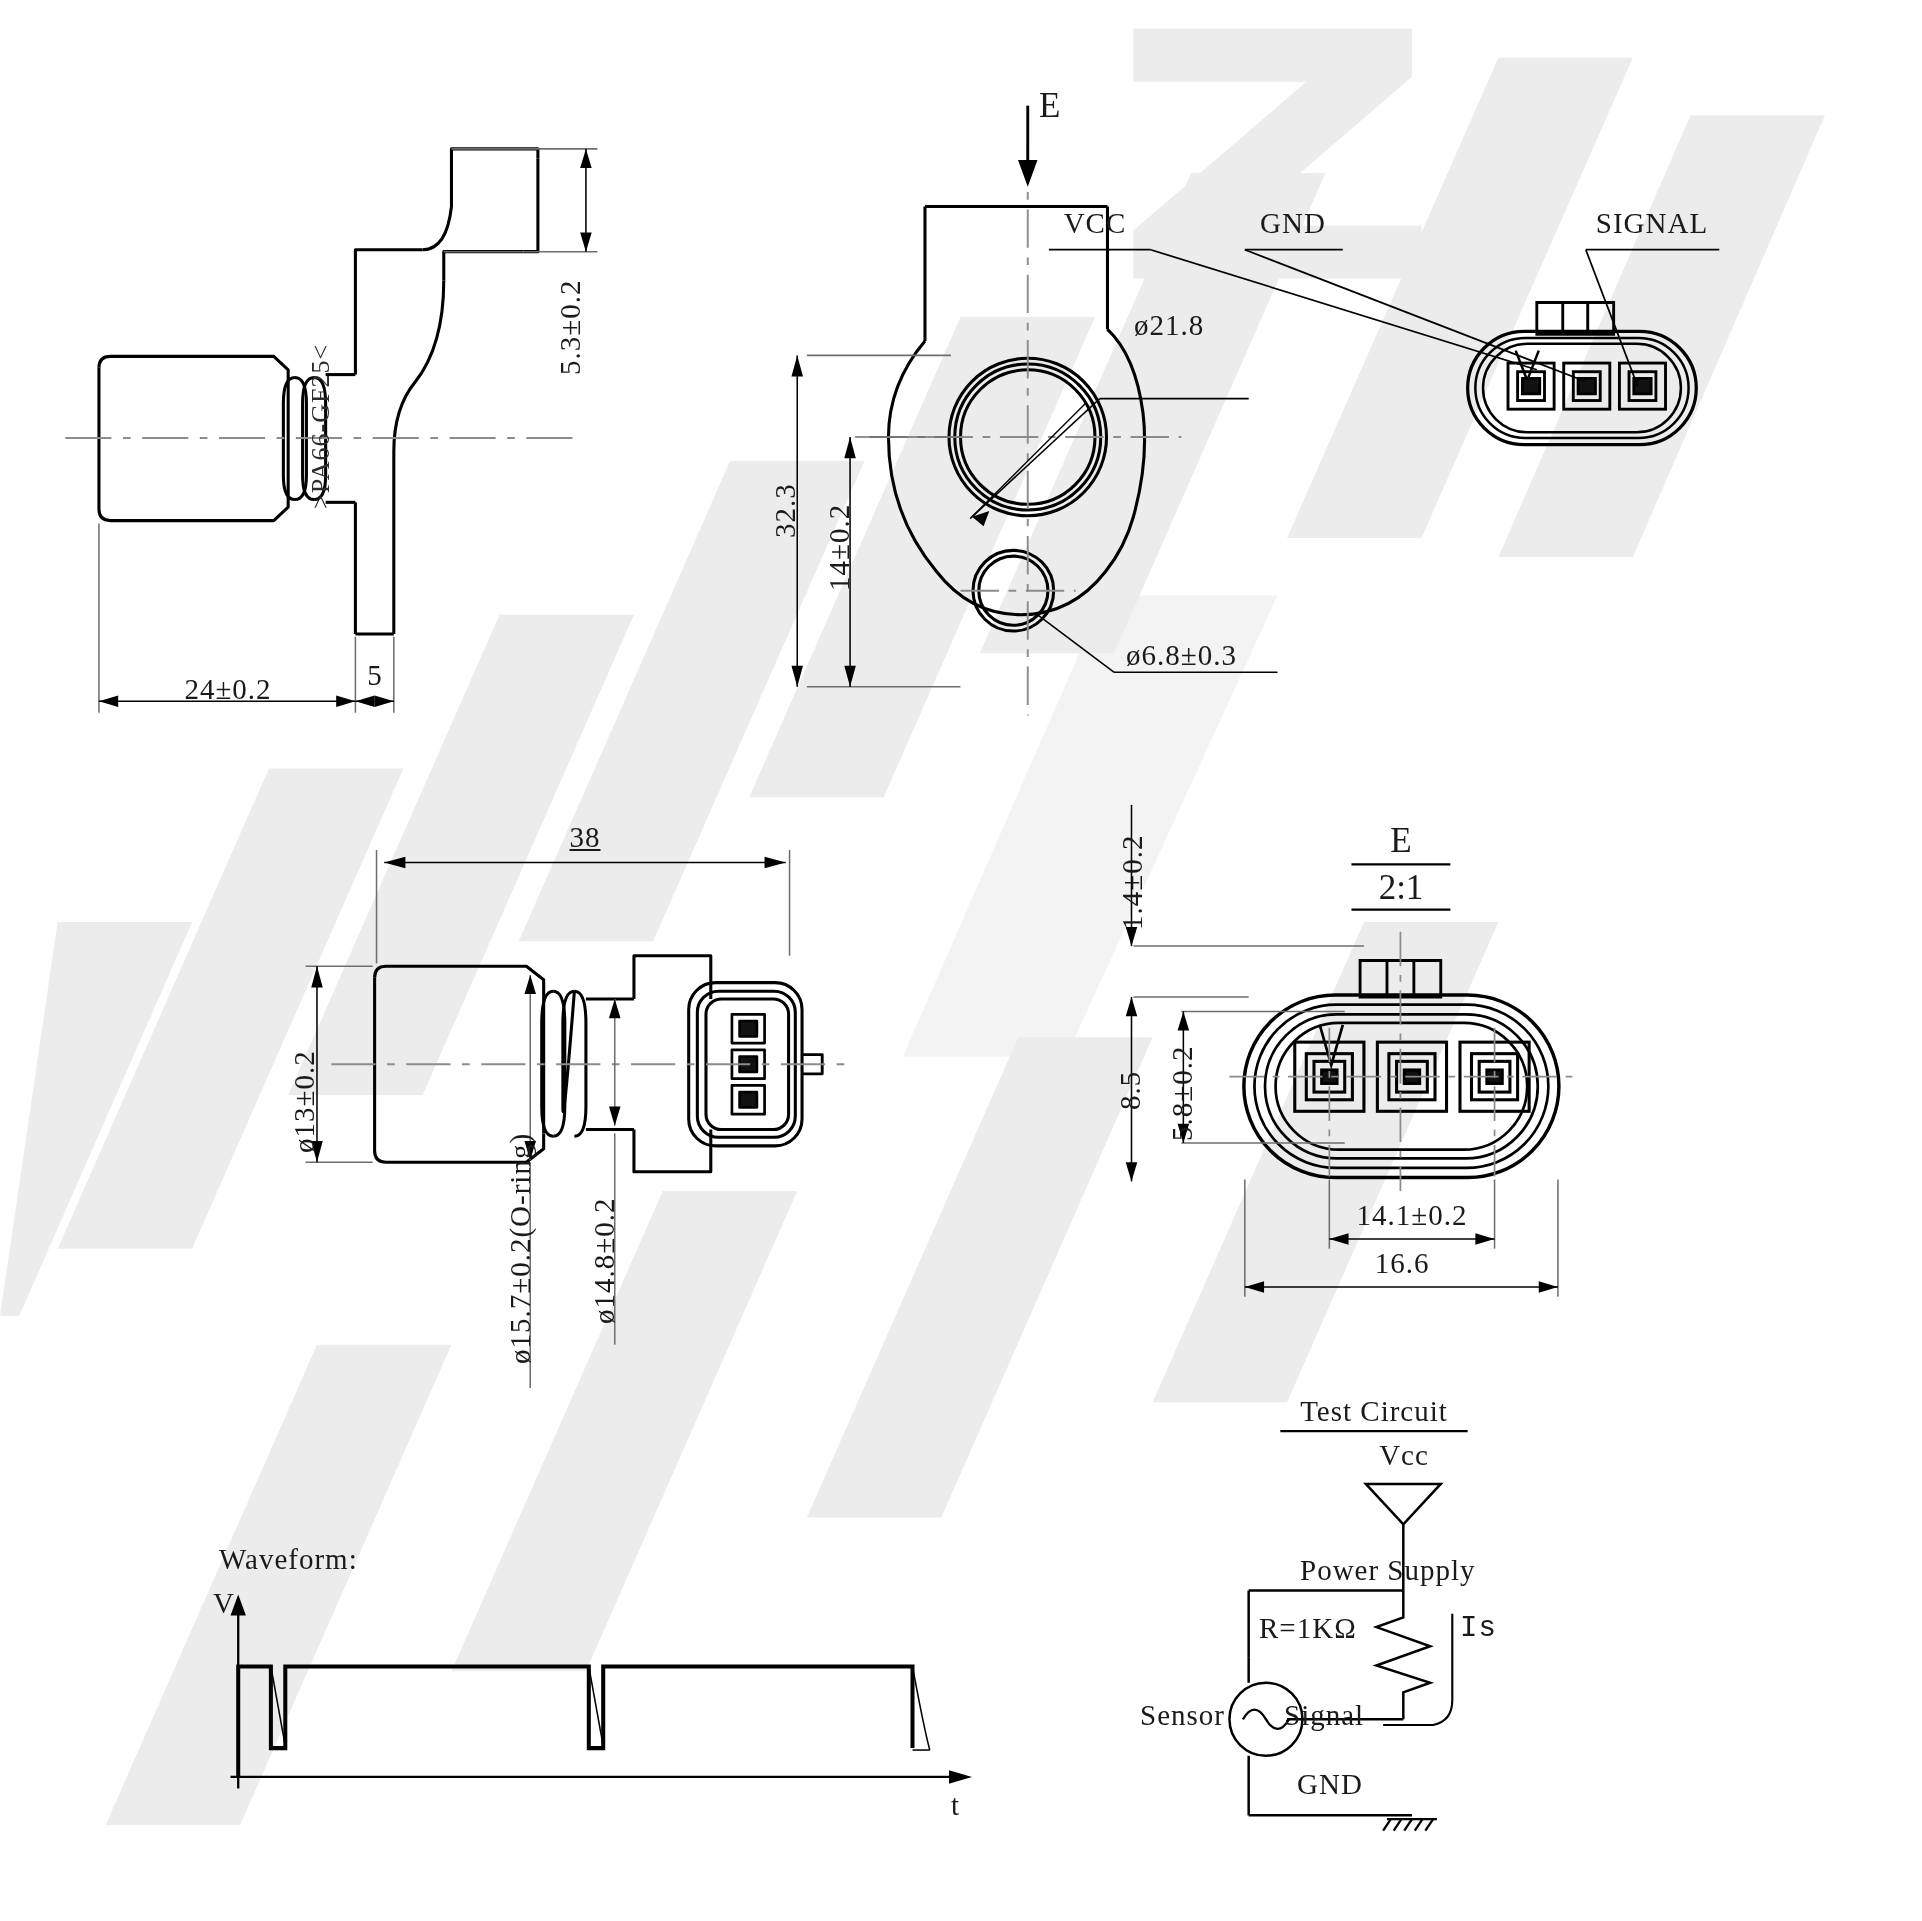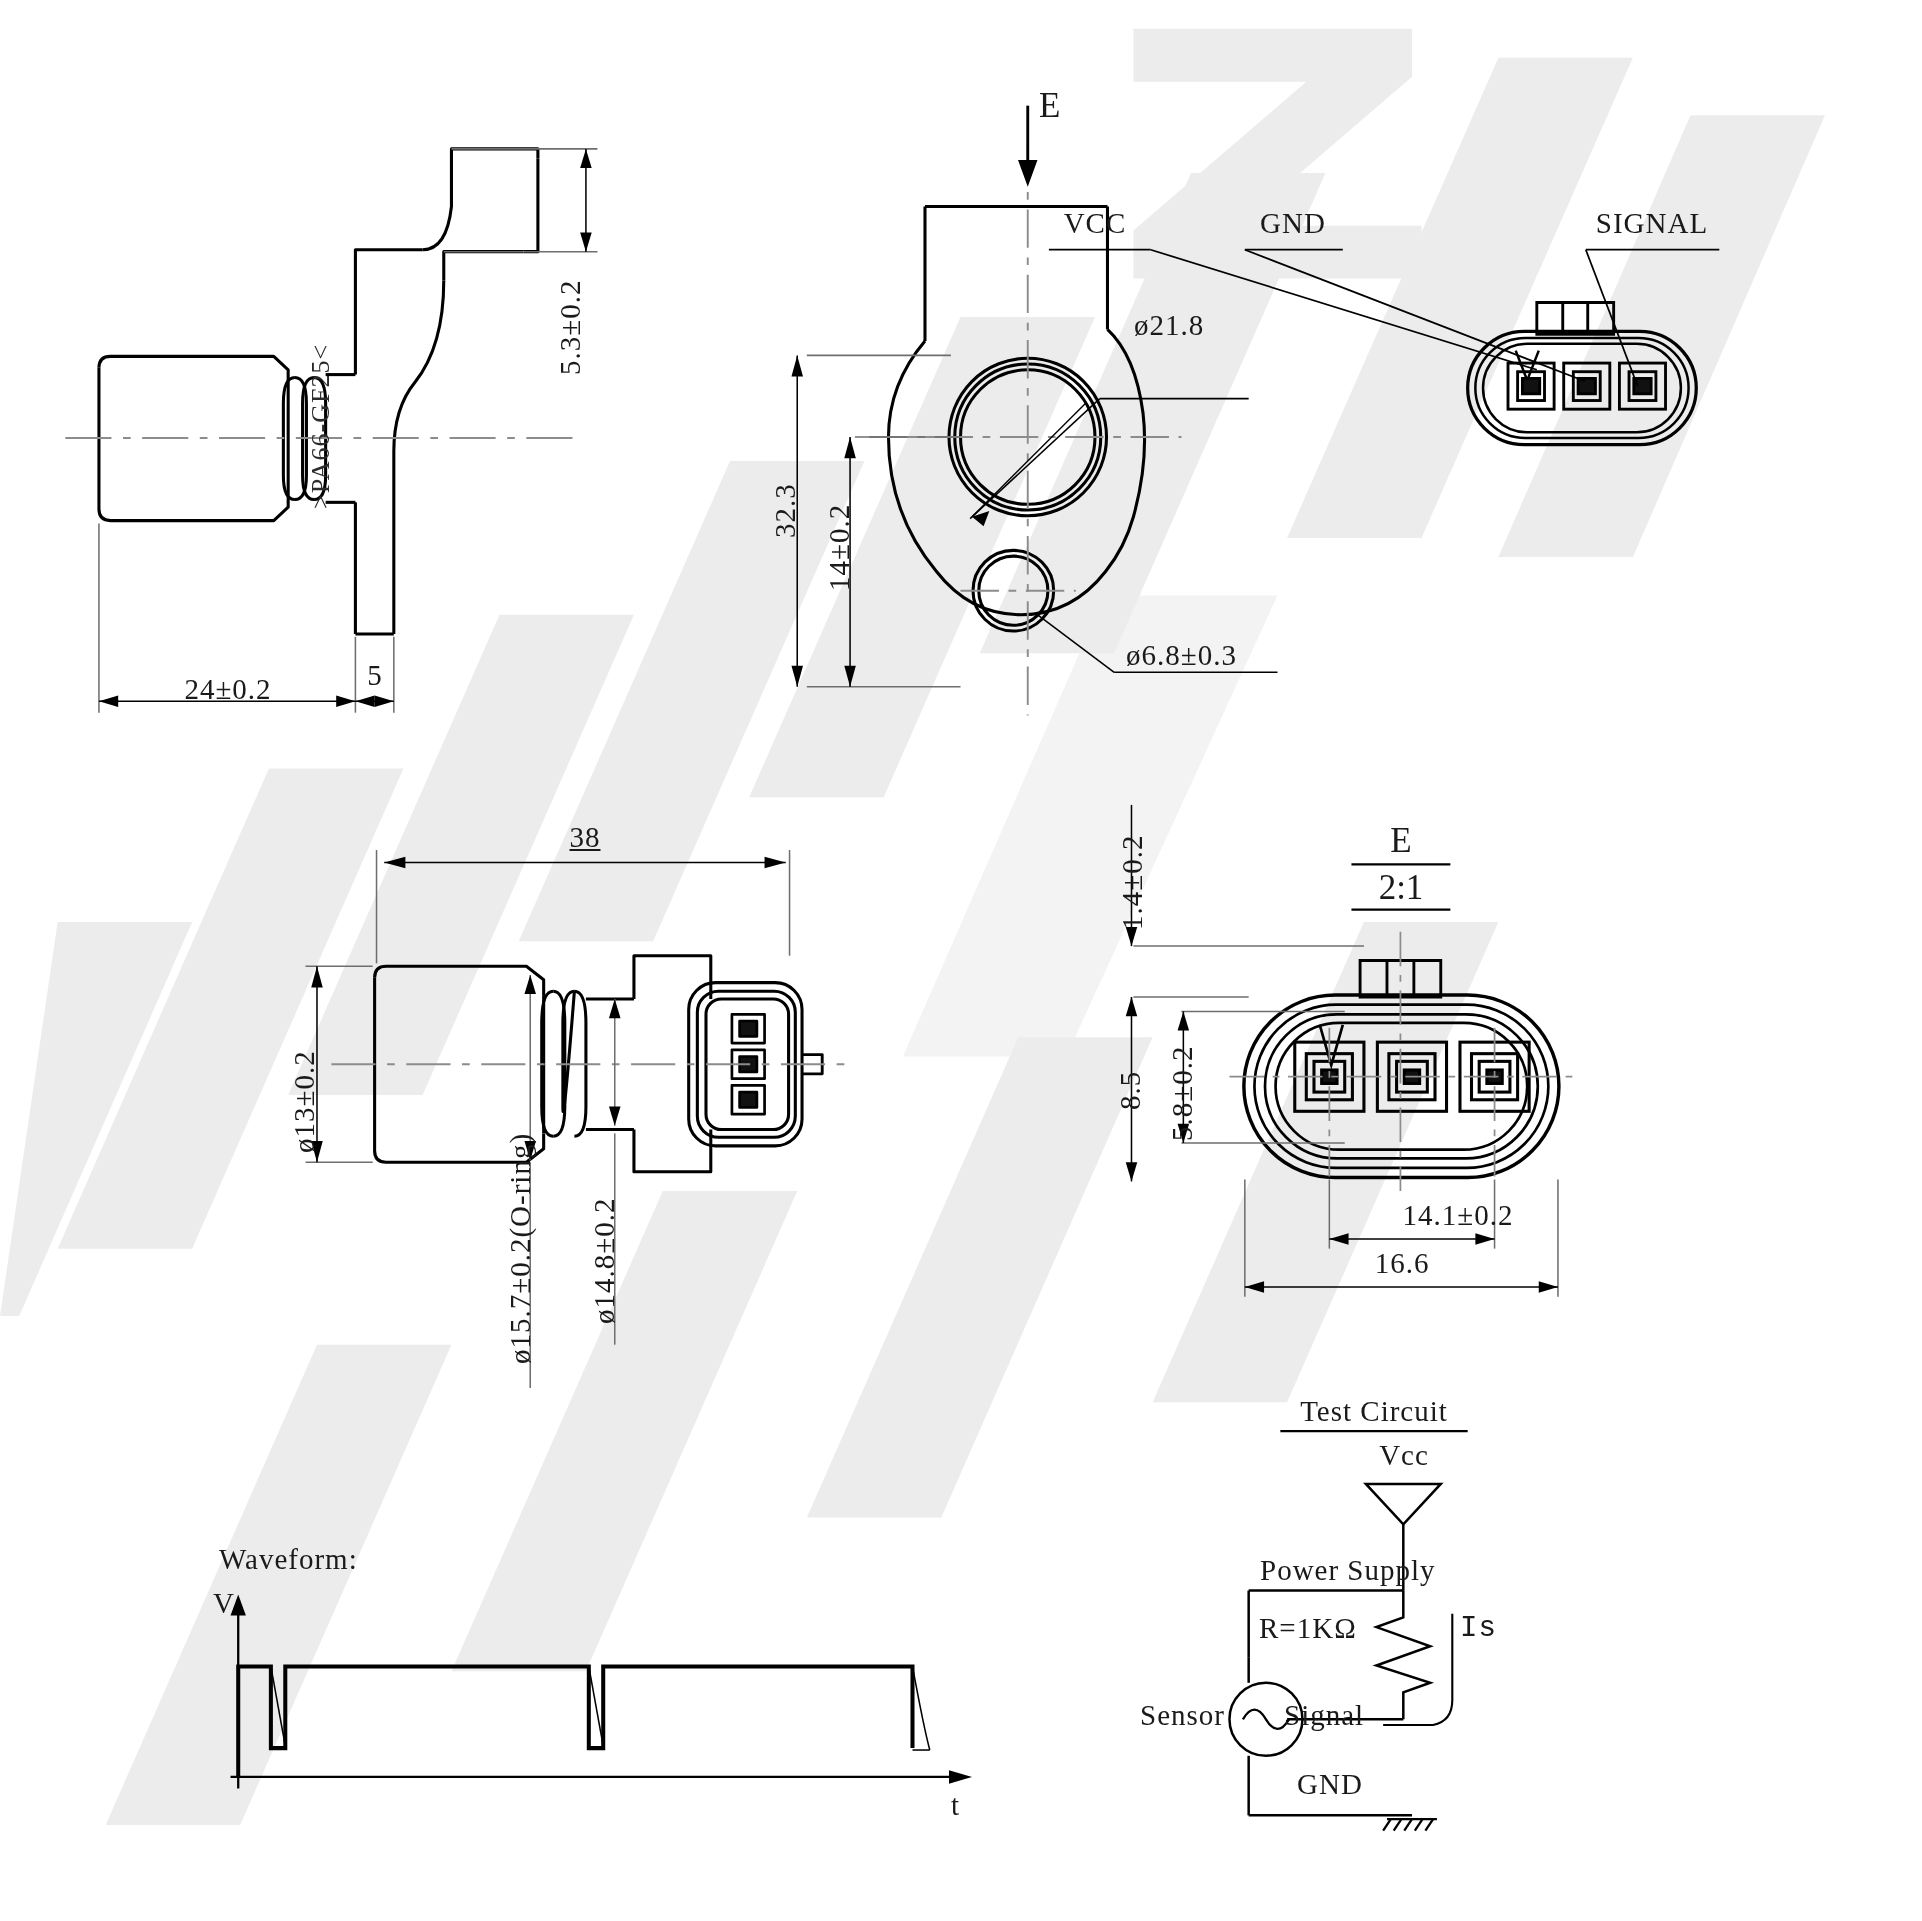--- a/index.html
+++ b/index.html
@@ -407,30 +407,30 @@
 <div class="lbl dim ctr" style="left:585px;top:821px;text-decoration:underline;">38</div>
 <div class="lbl dim rot90" style="left:288px;top:1153px;">ø13±0.2</div>
 <div class="lbl dim rot90" style="left:504px;top:1364px;">ø15.7±0.2(O-ring)</div>
 <div class="lbl dim rot90" style="left:588px;top:1324px;">ø14.8±0.2</div>
 
 <div class="lbl big ctr" style="left:1401px;top:821px;">E</div>
 <div class="lbl big ctr" style="left:1401px;top:868px;">2:1</div>
 <div class="lbl dim rot90" style="left:1116px;top:930px;">1.4±0.2</div>
 <div class="lbl dim rot90" style="left:1114px;top:1110px;">8.5</div>
 <div class="lbl dim rot90" style="left:1166px;top:1141px;">5.8±0.2</div>
-<div class="lbl dim ctr" style="left:1412px;top:1199px;margin-left:46px;">14.1±0.2</div>
+<div class="lbl dim ctr" style="left:1412px;top:1199px;">14.1±0.2</div>
 <div class="lbl dim ctr" style="left:1402px;top:1247px;">16.6</div>
 
 <div class="lbl dim" style="left:219px;top:1543px;">Waveform:</div>
 <div class="lbl dim" style="left:213px;top:1587px;">V</div>
 <div class="lbl dim" style="left:951px;top:1789px;">t</div>
 
 <div class="lbl dim ctr" style="left:1374px;top:1395px;text-align:right;">Test Circuit</div>
 <div class="lbl dim ctr" style="left:1404px;top:1439px;">Vcc</div>
-<div class="lbl dim" style="left:1260px;top:1554px;">Power Supply</div>
+<div class="lbl dim" style="left:1300px;top:1554px;">Power Supply</div>
 <div class="lbl dim" style="left:1259px;top:1612px;">R=1KΩ</div>
 <div class="lbl dim" style="left:1460px;top:1612px;font-family:Liberation Mono, monospace;">Is</div>
 <div class="lbl dim" style="left:1140px;top:1699px;">Sensor</div>
 <div class="lbl dim" style="left:1284px;top:1699px;">Signal</div>
 <div class="lbl dim" style="left:1297px;top:1768px;">GND</div>
 
 </div>
 
 
 </body></html>

